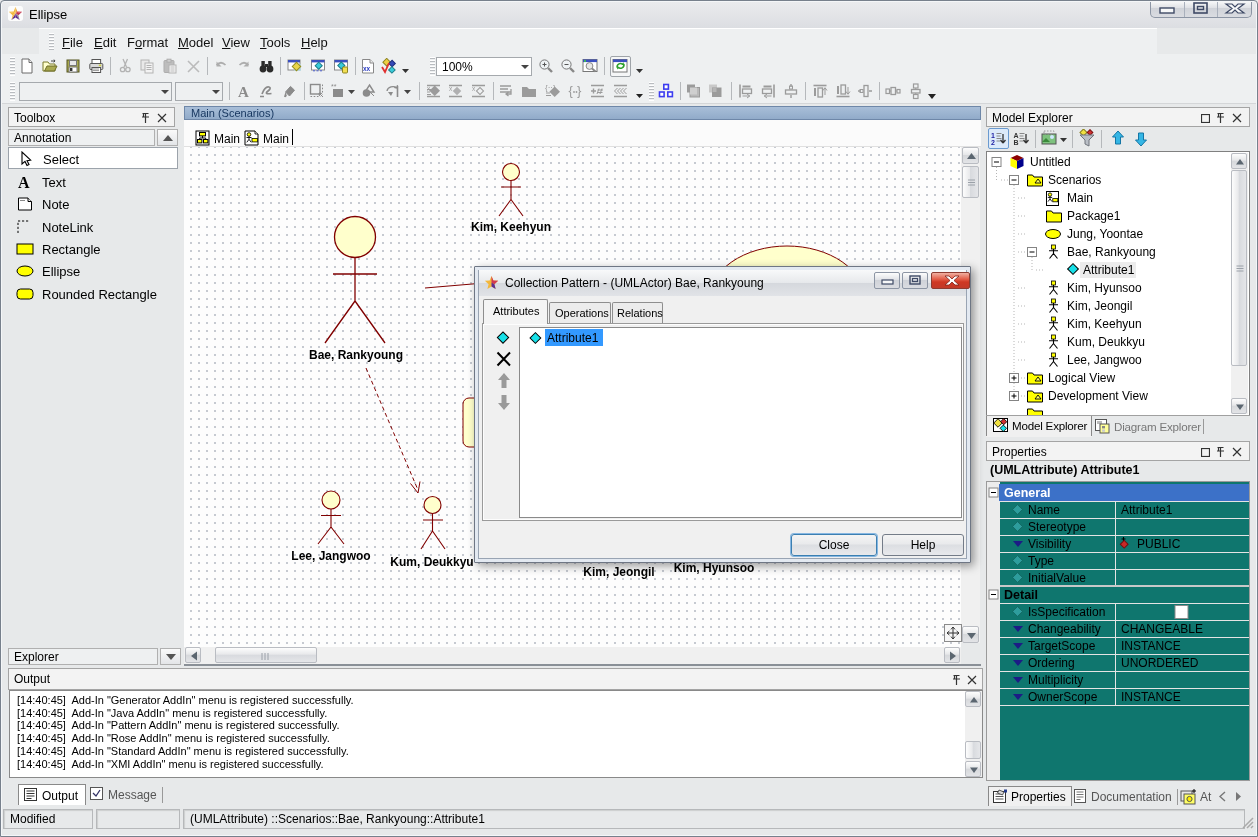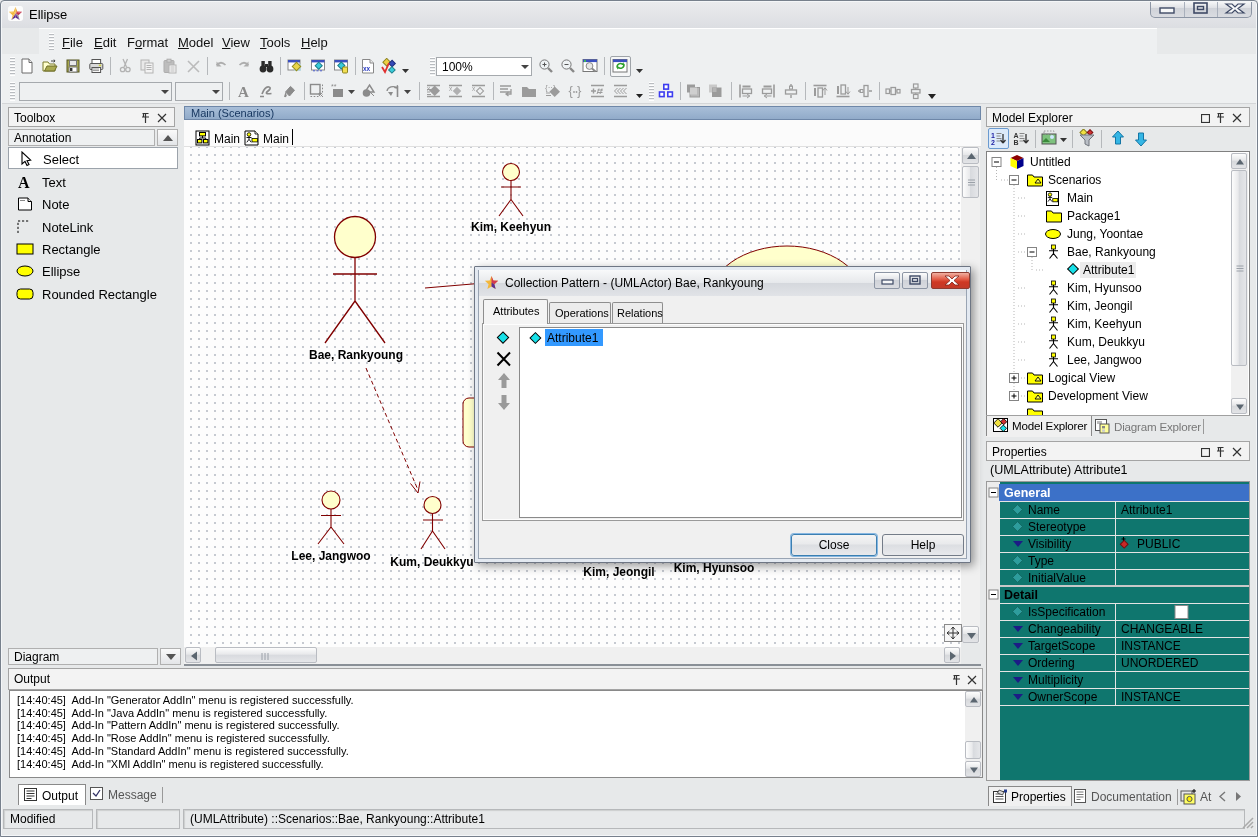--- a/index.html
+++ b/index.html
@@ -496,21 +496,21 @@
       <span class="lbl">Ellipse</span>
     </div>
   <div class="toolrow" style="top:180px;">
       <svg class="abs" style="left:8px;top:4px;" width="18" height="13">
         <rect x="1" y="1" width="16" height="10" rx="3.5" fill="#ffff00" stroke="#000"></rect>
       </svg>
       <span class="lbl">Rounded Rectangle</span>
     </div>
 
   <div class="phead" style="left:0;top:544px;width:150px;height:17px;background:#eef0f1;border-color:#b0b0b0;">
-    <span class="t" style="top:1px;font-size:12px;">Diagram</span>
+    <span class="t" style="top:1px;font-size:12px;">Explorer</span>
   </div>
   <div class="abs" style="left:152px;top:544px;width:21px;height:17px;border:1px solid #b0b0b0;background:linear-gradient(#fafafa,#e3e5e8);">
     <svg class="abs" style="left:5px;top:5px;" width="10" height="7">
         <path d="M0 0 L10 0 L5 6 Z" fill="#555"></path>
       </svg>
   </div>
 </div>
 <div class="abs" id="caption">
     <span style="position:absolute;left:6px;top:0px;">Main (Scenarios)</span>
   </div>
@@ -809,21 +809,21 @@
     <svg class="abs" style="right:39px;top:6px;" width="9" height="9">
         <rect x="0.5" y="0.5" width="8" height="8" fill="none" stroke="#333" stroke-width="1.2"></rect>
       </svg>
     <svg class="abs" style="right:23px;top:4px;" width="11" height="12">
         <path d="M5.5 1 v7 M2.5 1.5 h6 M2 5 h7 M3.5 1.5 v3.5 M5.5 8 v3" stroke="#333" fill="none" stroke-width="1.2"></path>
       </svg>
     <svg class="abs" style="right:7px;top:5px;" width="10" height="10">
         <path d="M1 1 L9 9 M9 1 L1 9" stroke="#333" stroke-width="1.2"></path>
       </svg>
   </div>
-  <div class="abs" style="left:0;top:358px;width:264px;height:17px;font-size:12.5px;font-weight:normal;color:#000;">
+  <div class="abs" style="left:0;top:358px;width:264px;height:17px;font-size:12.5px;font-weight:bold;color:#000;">
       <span style="position:absolute;left:4px;top:1px;">(UMLAttribute) Attribute1</span>
     </div>
 
   <div class="abs" id="propgrid" style="left:0;top:377px;width:264px;height:300px;background:#0f766e;border:1px solid #9a9a9a;">
     <svg width="262" height="298" style="position:absolute;left:0;top:0;">
       <rect x="0" y="0" width="13" height="298" fill="#ececec"></rect>
       <rect x="12" y="2" width="250" height="17" fill="#3c71c8"></rect>
       <text x="17" y="15" font-size="12.5" font-weight="bold" fill="#fff" font-family="Liberation Sans">General</text>
       <g transform="translate(2,6)">
           <rect width="9" height="9" fill="#fff" stroke="#848484"></rect>

